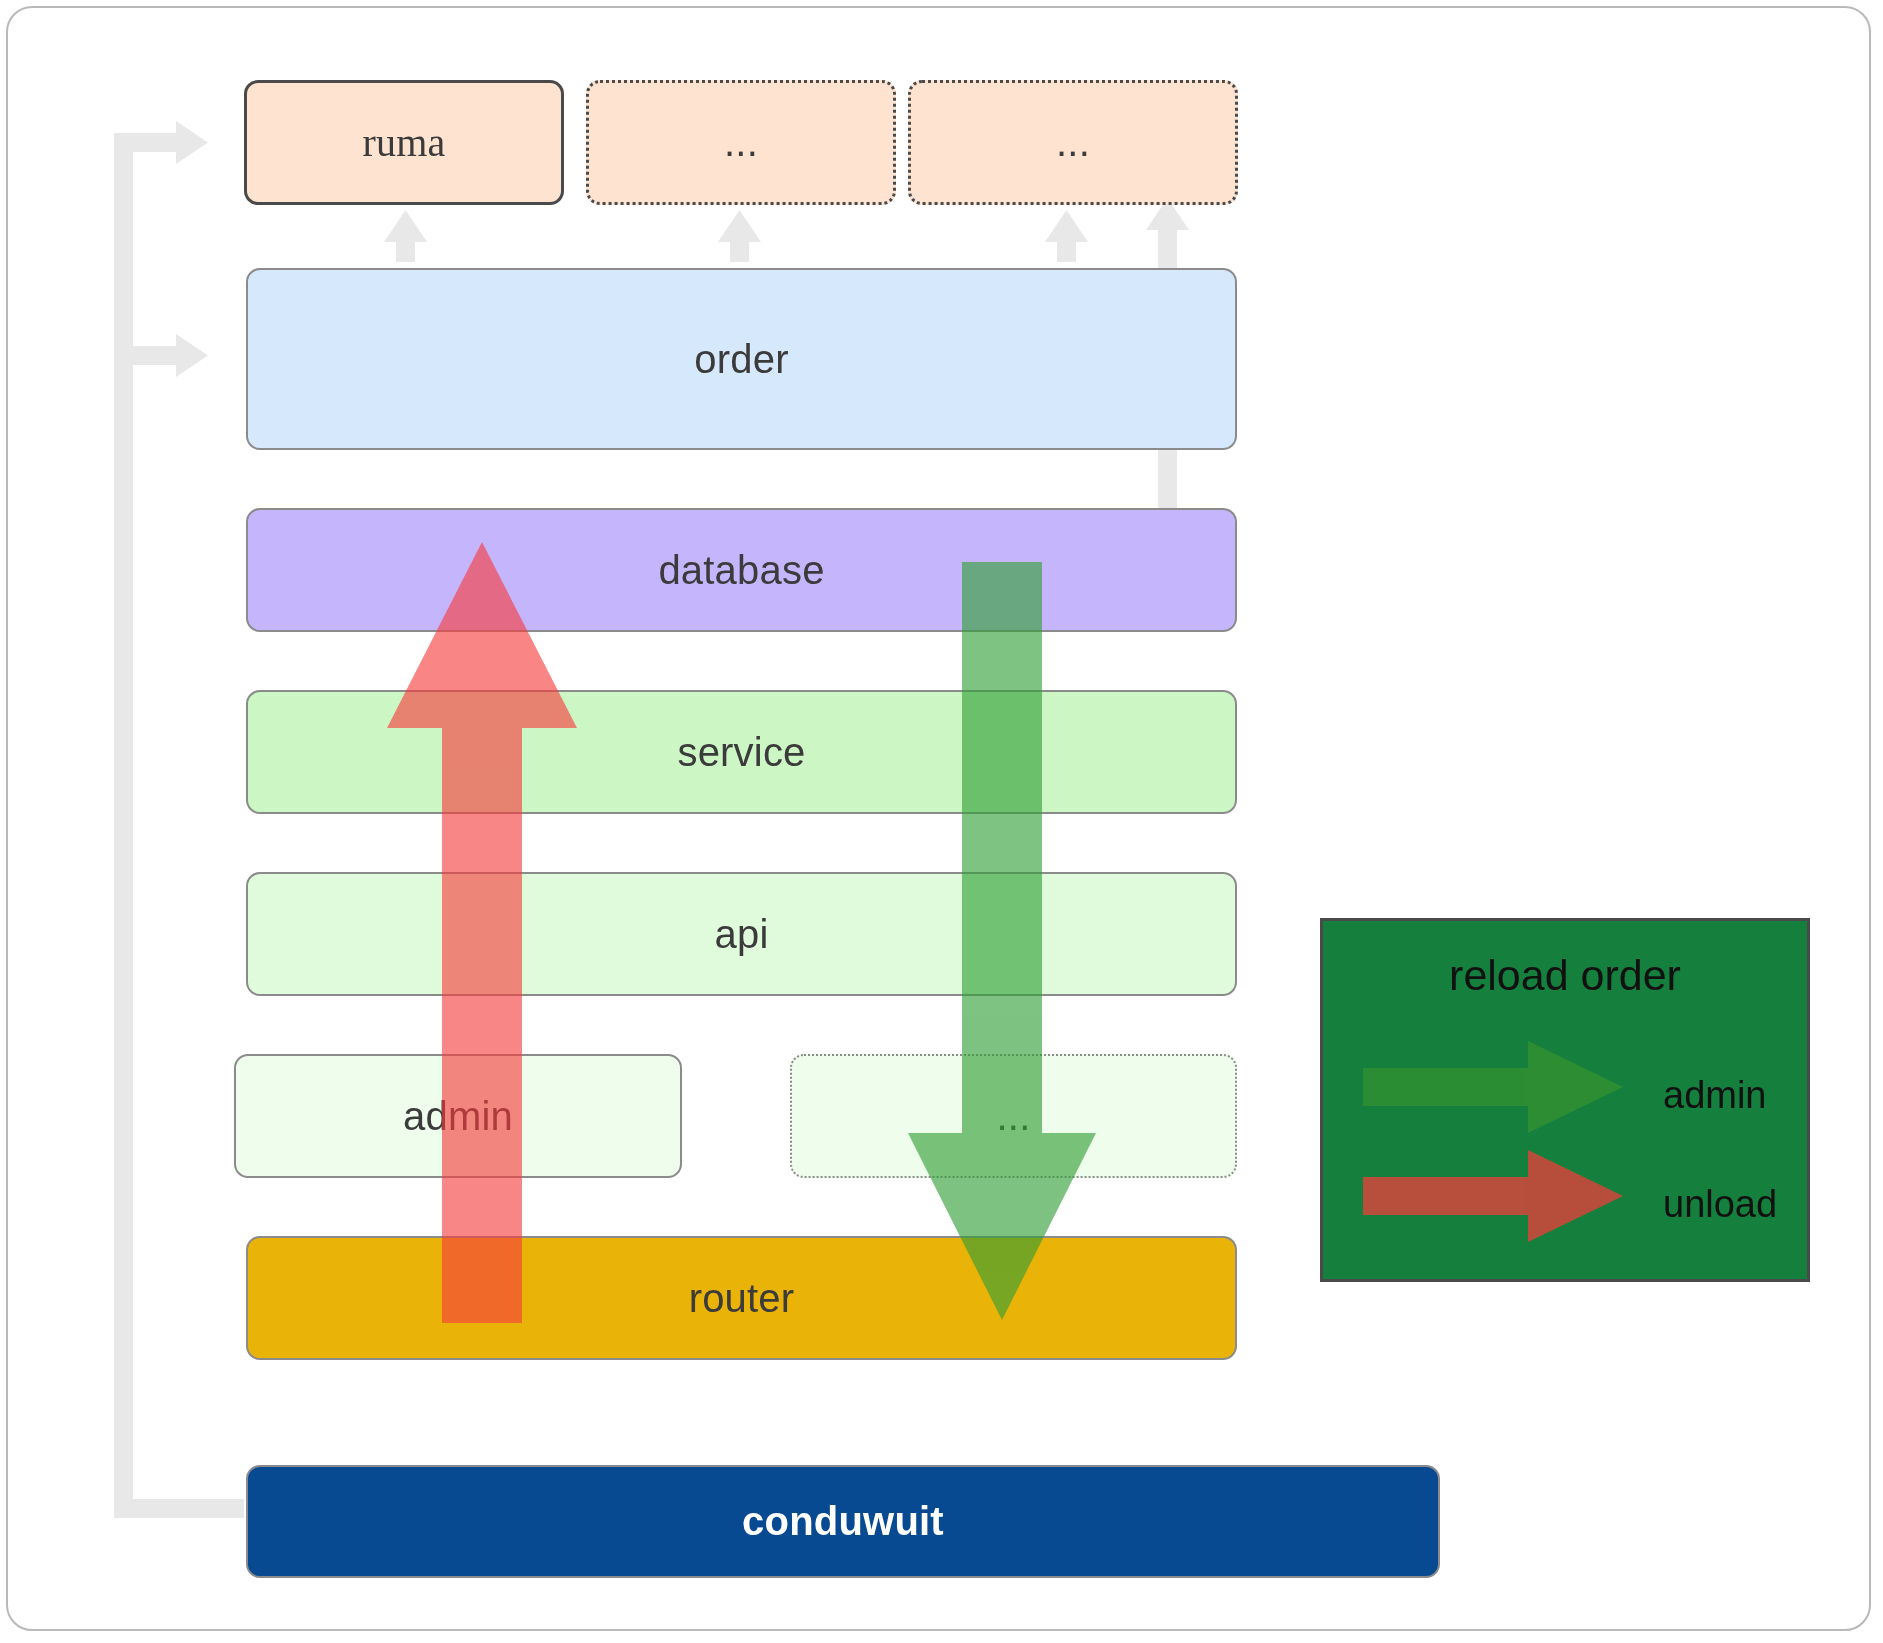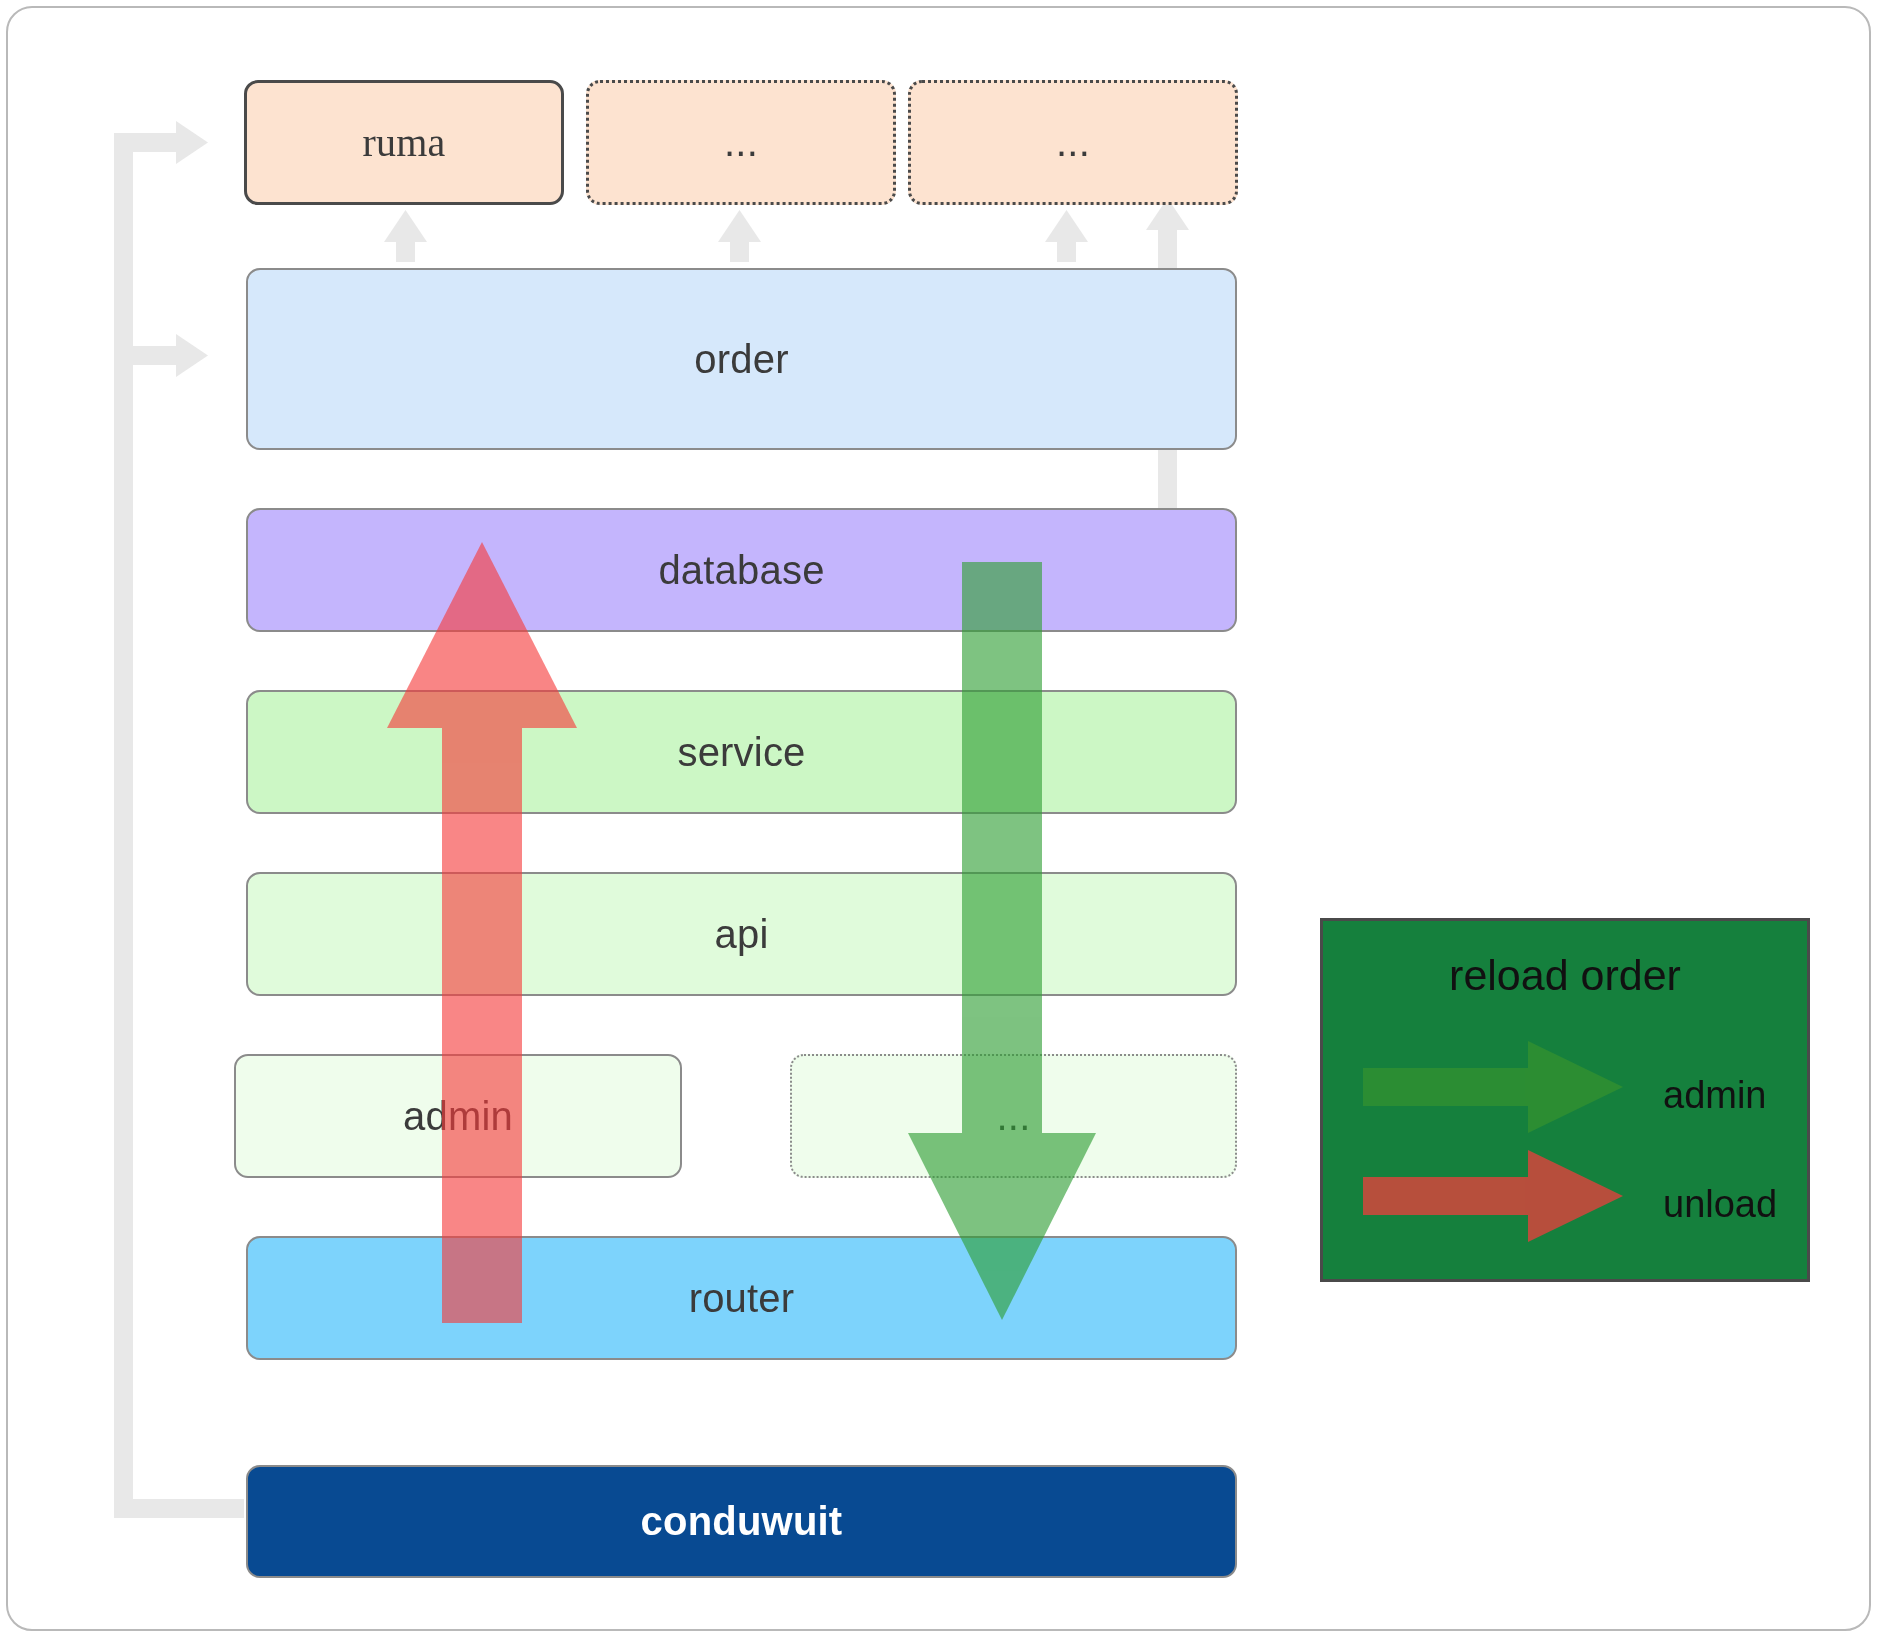--- a/index.html
+++ b/index.html
@@ -42,21 +42,21 @@
   .solid-gray   { border: 2px solid #8b8b8b; }
   .dotted-dark  { border: 3px dotted #4a4a4a; }
   .dotted-gray  { border: 2px dotted #8b8b8b; }
 
   .peach   { background: #fde3d0; }
   .blue    { background: #d6e8fb; }
   .green1  { background: #c4b5fd; }
   .green2  { background: #ccf7c5; }
   .green3  { background: #e0fbdb; }
   .green4  { background: #effdec; }
-  .white   { background: #7dd3fc; }
+  .white   { background: #eab308; }
   .navy    { background: #084a92; color: #ffffff; font-weight: bold; }
 
   
   #connectors { position: absolute; left:0; top:0; }
   #bigarrows  { position: absolute; left:0; top:0; }
 
   
   .legend {
     position: absolute;
     left: 1320px; top: 918px;
@@ -145,21 +145,21 @@
   </div>
 
   <div class="node green4 dotted-gray" style="left:790px; top:1054px; width:447px; height:124px;">
     <span>...</span>
   </div>
 
   <div class="node white solid-gray" style="left:246px; top:1236px; width:991px; height:124px;">
     <span>router</span>
   </div>
 
-  <div class="node navy solid-gray" style="left:246px; top:1465px; width:991px; height:113px;">
+  <div class="node navy solid-gray" style="left:246px; top:1465px; width:1194px; height:113px;">
     <span>conduwuit</span>
   </div>
 
   <svg id="bigarrows" width="1883" height="1643">
 
     <g opacity="0.62">
       <rect x="442" y="660" width="80" height="663" fill="#f63c3c"></rect>
       <polygon points="482,542 577,728 387,728" fill="#f63c3c"></polygon>
     </g>
 

